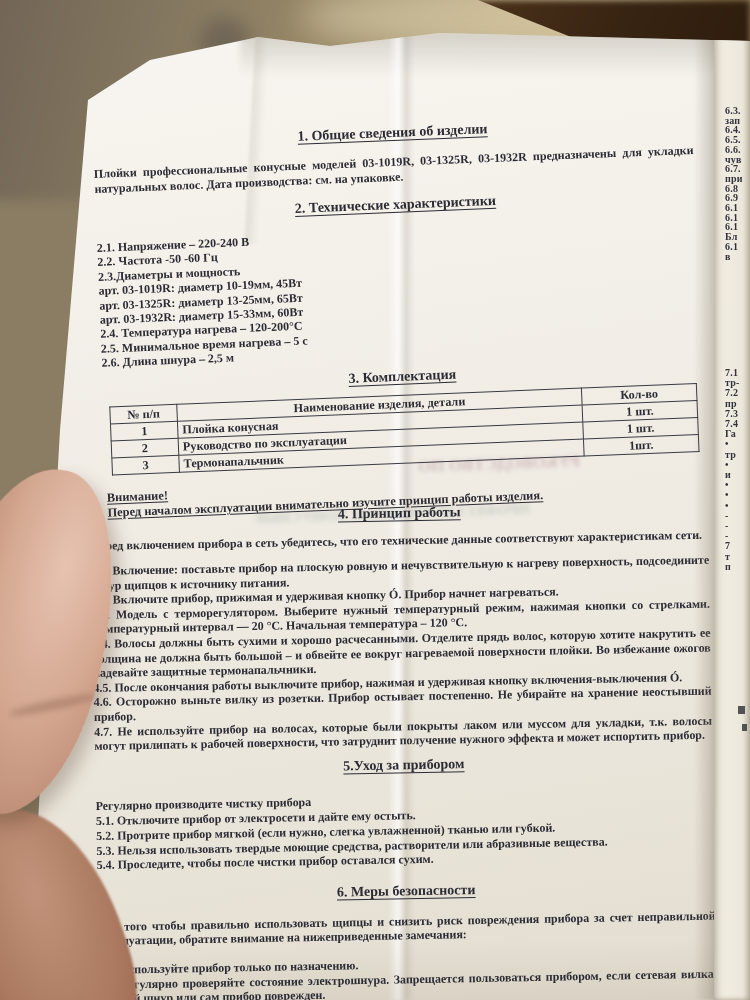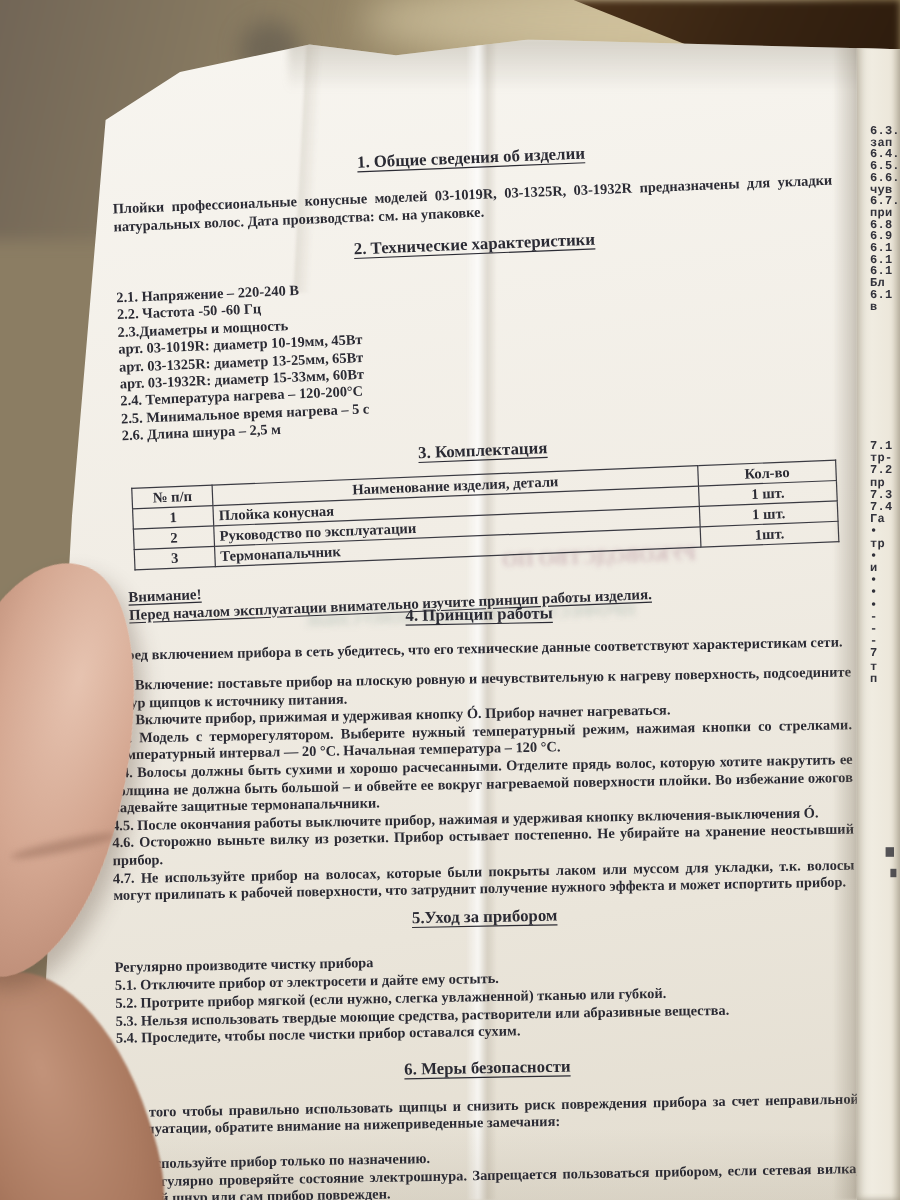--- a/index.html
+++ b/index.html
@@ -60,21 +60,20 @@
   }
   .bottom-shade{
     position:absolute;left:80px;top:940px;width:660px;height:60px;
     background:linear-gradient(180deg,rgba(150,140,118,0),rgba(150,140,118,.14));
   }
   
   .page2{
     position:absolute;left:714px;top:34px;width:36px;height:966px;
     background:linear-gradient(90deg,#e7e2d5 0%,#f0ece1 35%,#ece7da 80%,#ddd6c6 100%);
     box-shadow:inset 3px 0 5px rgba(100,90,70,.28), inset -3px 0 5px rgba(95,85,65,.30);
-    font-family:Liberation Mono, monospace;
   }
   .frag-group{position:absolute;left:11px;width:30px;}
   .frag-a{top:72px;}
   .frag-b{top:334px;}
   .frag-group span{
     display:block;font-size:10px;line-height:10.2px;font-weight:bold;
     color:#32323b;white-space:nowrap;letter-spacing:.2px;
   }
   .frag-a span{line-height:9.7px;}
   .edge-mark{position:absolute;background:rgba(45,45,52,.8);filter:blur(.5px);}

